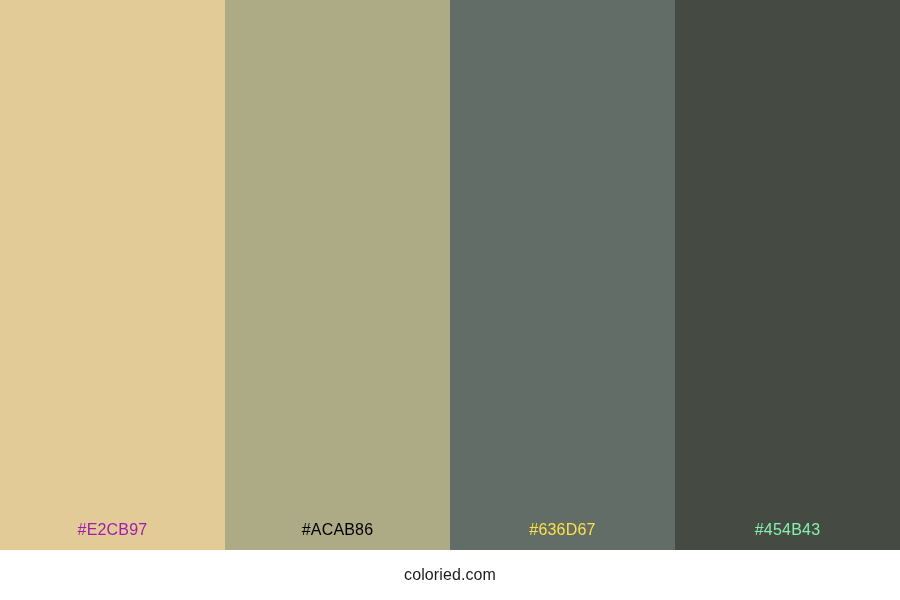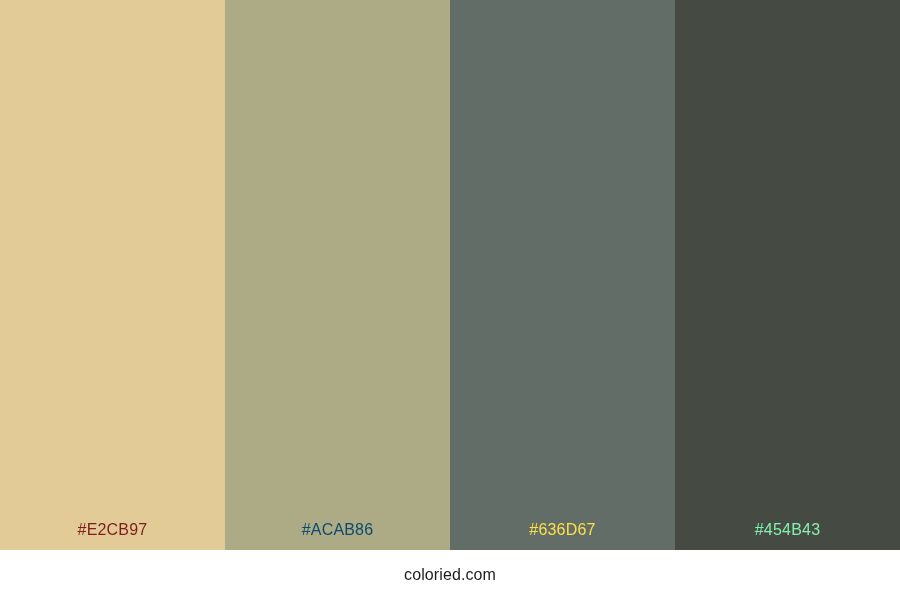--- a/index.html
+++ b/index.html
@@ -60,25 +60,25 @@
   }
 </style>
 </head>
 <body>
 
 <div class="palette-page">
 
   <div class="swatch-strip">
 
     <div class="swatch" style="background: rgb(226, 203, 151);">
-      <span class="swatch-label" style="color: #7f1d1d;">#E2CB97</span>
+      <span class="swatch-label" style="color: #a21caf;">#E2CB97</span>
     </div>
 
     <div class="swatch" style="background: rgb(172, 171, 134);">
-      <span class="swatch-label" style="color: #0c4a6e;">#ACAB86</span>
+      <span class="swatch-label" style="color: #000000;">#ACAB86</span>
     </div>
 
 
     <div class="swatch" style="background: rgb(99, 109, 103);">
       <span class="swatch-label" style="color: #fde047;">#636D67</span>
     </div>
 
     <div class="swatch" style="background: rgb(69, 75, 67);">
       <span class="swatch-label" style="color: #86efac;">#454B43</span>
     </div>

